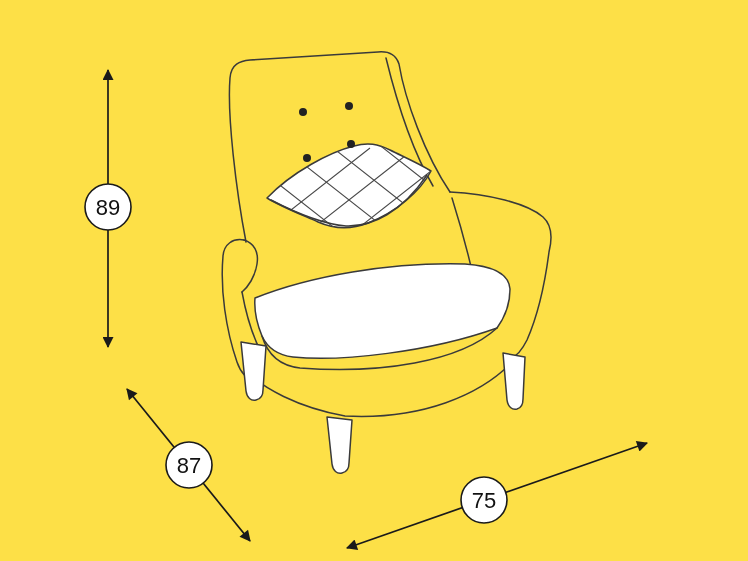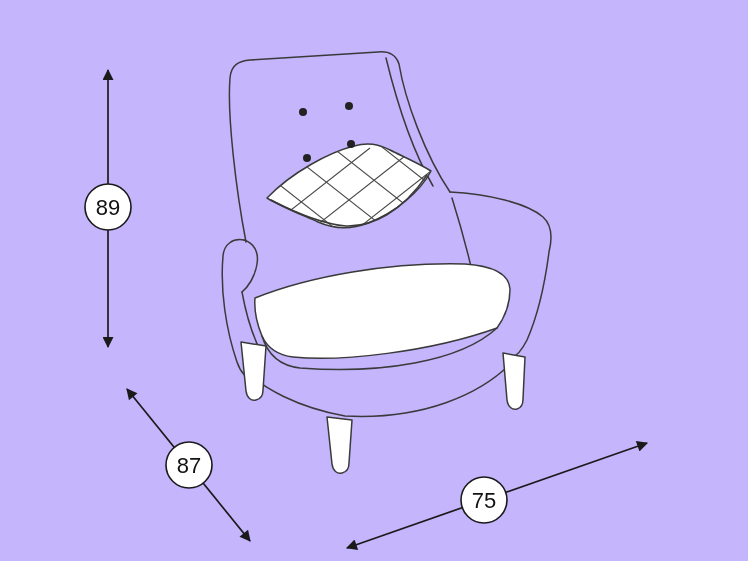--- a/index.html
+++ b/index.html
@@ -4,21 +4,21 @@
 <style>
   html, body {
     margin: 0;
     padding: 0;
     background: #ffffff;
   }
   .canvas {
     position: relative;
     width: 748px;
     height: 561px;
-    background: #c4b5fd;
+    background: #fde047;
     overflow: hidden;
     font-family: "Liberation Sans", sans-serif;
   }
   svg { display: block; }
   .chair-line {
     fill: none;
     stroke: #3a3a3a;
     stroke-width: 1.5;
     stroke-linecap: round;
     stroke-linejoin: round;

